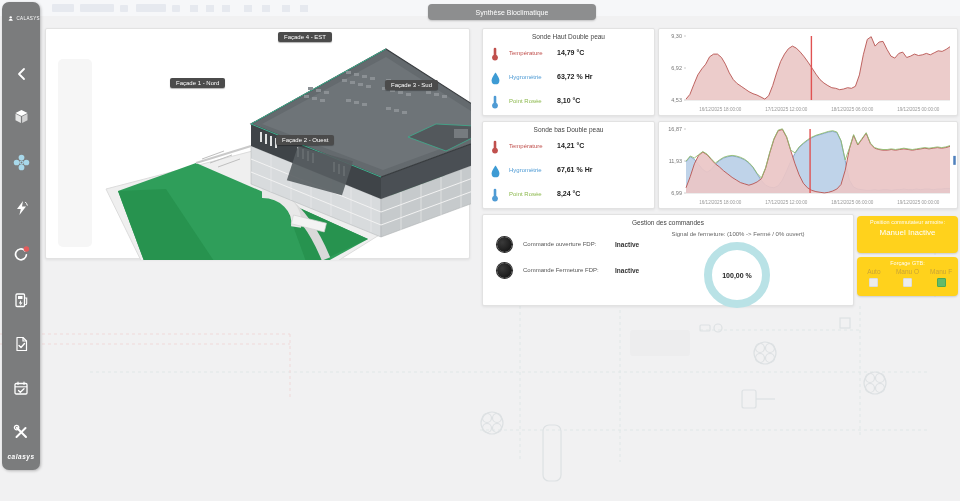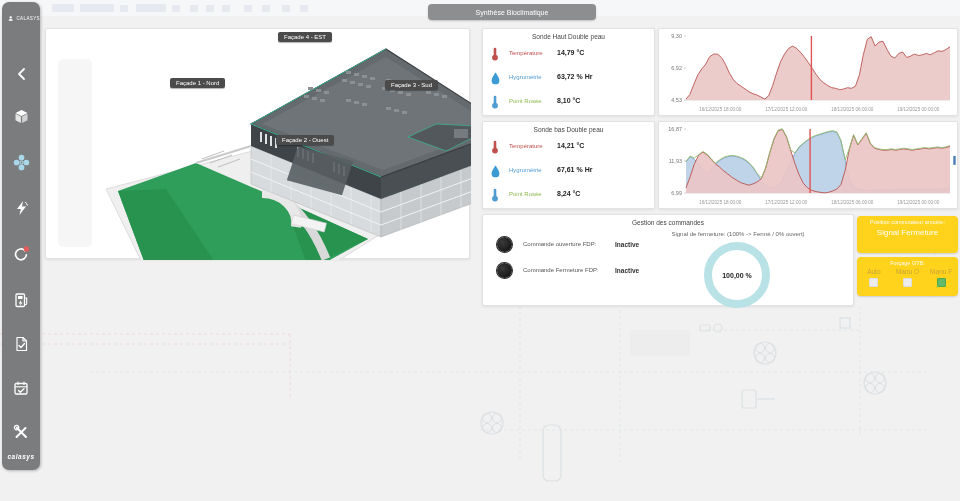--- a/index.html
+++ b/index.html
@@ -388,21 +388,21 @@
     <span class="cmd-label" style="top:52px;">Commande Fermeture FDP:</span>
     <span class="cmd-status" style="top:52px;">Inactive</span>
     <div class="signal-label">Signal de fermeture: (100% -&gt; Fermé / 0% ouvert)</div>
     <div class="gauge">
       <span>100,00 %</span>
     </div>
   </div>
 
   <div class="ypanel" style="top:216px;height:37px;">
     <div class="ytitle">Position commutateur armoire:</div>
-    <div class="yvalue">Signal Fermeture</div>
+    <div class="yvalue">Manuel Inactive</div>
   </div>
   <div class="ypanel" style="top:257px;height:39px;">
     <div class="ytitle">Forçage GTB:</div>
     <div class="yopts">
       <div class="yopt">
         <span class="olabel">Auto</span>
         <div class="checkbox"></div>
       </div>
       <div class="yopt">
         <span class="olabel">Manu O</span>

